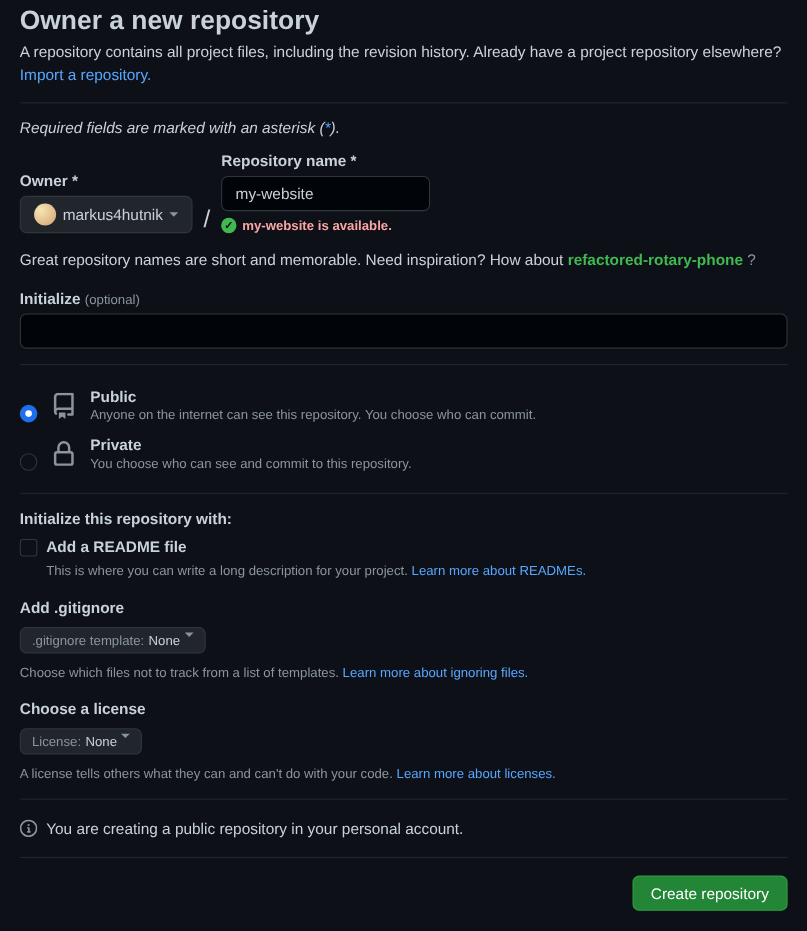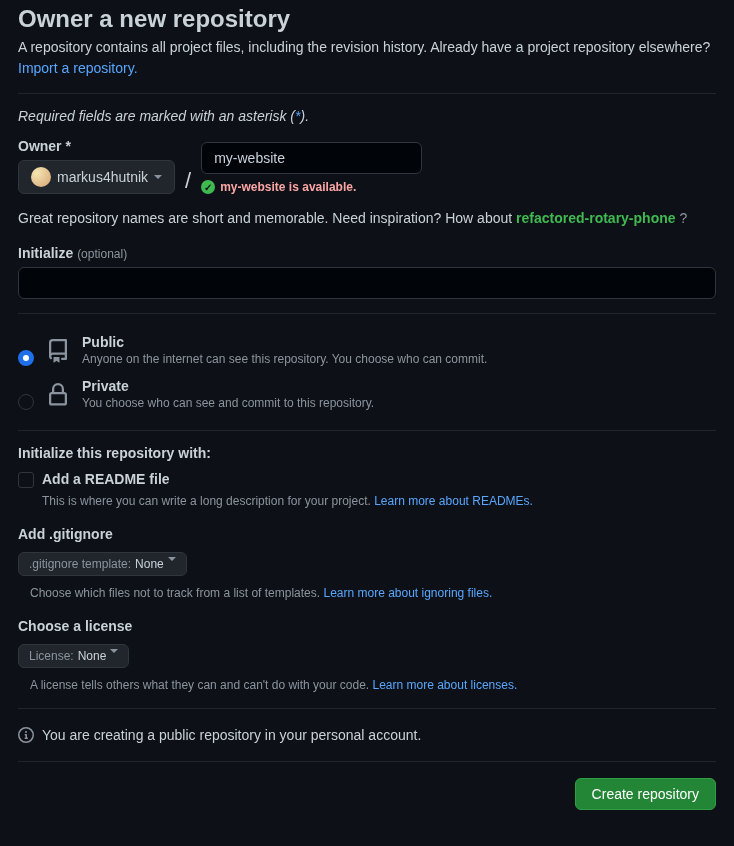--- a/index.html
+++ b/index.html
@@ -56,21 +56,21 @@
     border-right: 4px solid transparent;
     border-top: 4px solid #8b949e;
   }
   .text-input {
     background: #010409;
     border: 1px solid #30363d;
     border-radius: 6px;
     color: #c9d1d9;
     padding: 7px 12px;
     font-size: 14px;
-    width: 221px;
+    width: 190px;
     outline: none;
   }
   .text-input-full { width: 100%; }
   .avail-row { display: flex; align-items: center; gap: 5px; margin-top: 6px; }
   .check-icon {
     width: 14px; height: 14px; border-radius: 50%; background: #3fb950;
     display: inline-flex; align-items: center; justify-content: center;
     color: #0d1117; font-size: 10px; font-weight: bold;
   }
   .avail-text { color: #fca5a5; font-size: 12px; font-weight: 600; }
@@ -92,21 +92,21 @@
   .section-label { font-weight: 600; color: #c9d1d9; margin-bottom: 10px; }
   .chk-row { display: flex; align-items: flex-start; gap: 8px; }
   .checkbox {
     appearance: none;
     width: 16px; height: 16px; border-radius: 3px;
     border: 1px solid #30363d; background: #0d1117;
     cursor: pointer; flex-shrink: 0; margin-top: 1px;
   }
   .chk-label { font-weight: 600; color: #c9d1d9; }
   .help-text { color: #8b949e; font-size: 12px; margin-top: 4px; margin-left: 24px; line-height: 1.5; }
-  .help-text-0 { margin-left: 12px; margin-top: 8px; }
+  .help-text-0 { margin-left: 0; margin-top: 8px; }
   .sub-block { margin-top: 16px; }
   .white-val { color: #c9d1d9; }
   .info-row { display: flex; align-items: center; gap: 8px; padding: 4px 0; }
   .info-icon { width: 16px; height: 16px; color: #8b949e; }
   .footer-row { display: flex; justify-content: flex-end; margin-top: 16px; }
   .btn-primary {
     background: #238636;
     border: 1px solid #2ea043;
     border-radius: 6px;
     color: #fff;
@@ -135,20 +135,21 @@
   <div class="col">
     <label class="label">Owner *</label>
     <div class="btn-dropdown">
       <span class="avatar"></span>
       <span>markus4hutnik</span>
       <span class="caret"></span>
     </div>
   </div>
   <div class="slash">/</div>
   <div class="col">
+    <label class="label">Repository name *</label>
     <input class="text-input" type="text" value="my-website" style="">
     <div class="avail-row">
       <span class="check-icon">✓</span>
       <span class="avail-text">my-website is available.</span>
     </div>
   </div>
 </div>
 
 <p class="name-tip">
   <span>Great repository names are short and memorable. Need inspiration? How about </span>

